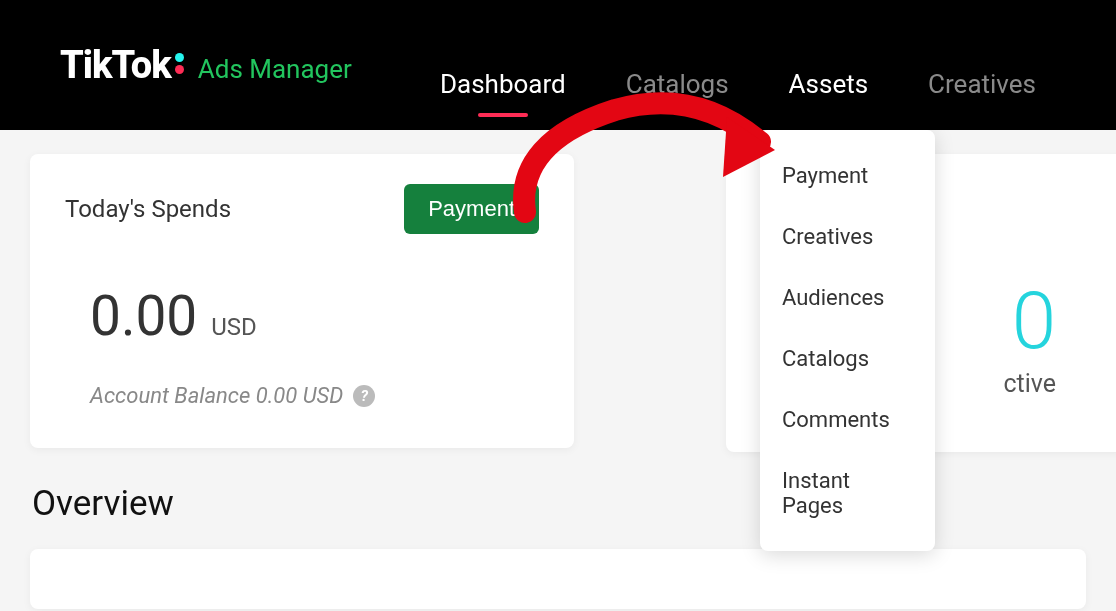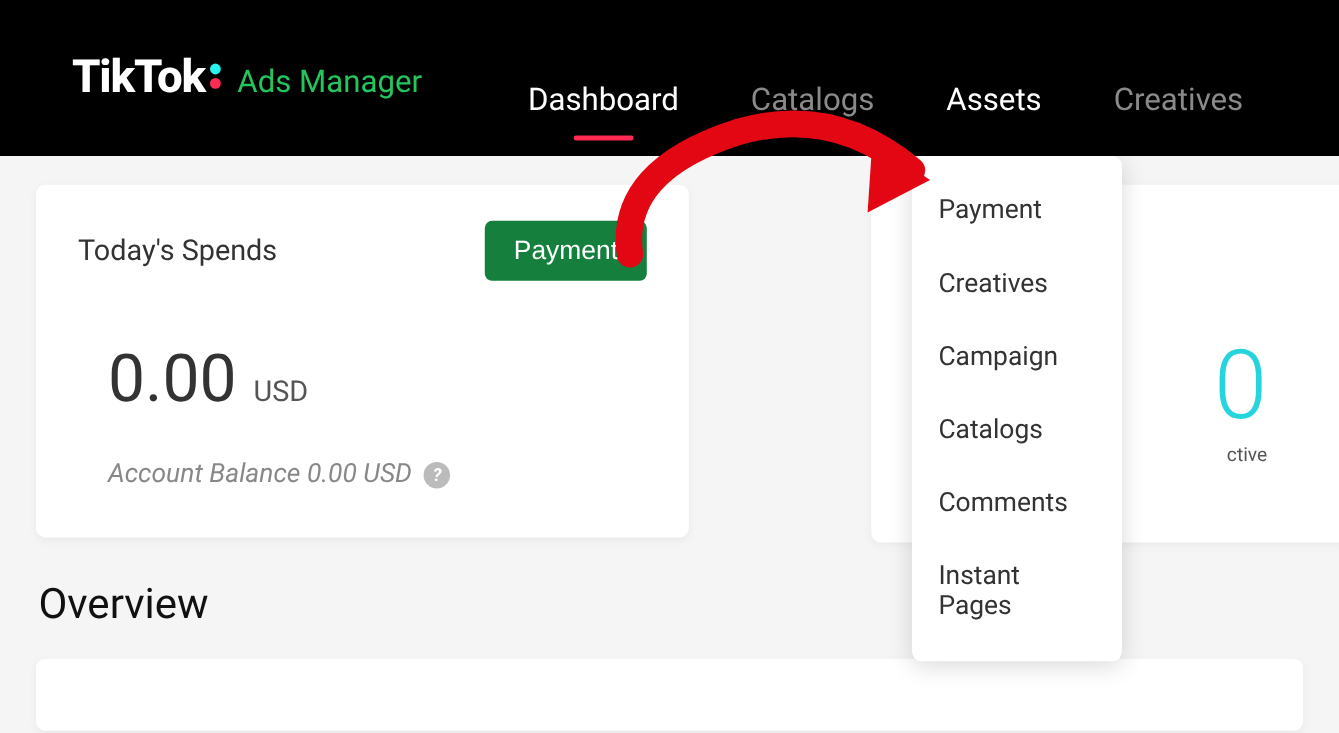--- a/index.html
+++ b/index.html
@@ -229,21 +229,21 @@
       top: 120px;
       font-size: 80px;
       font-weight: 300;
       color: #25D4DD;
     }
     
     .card-right-label {
       position: absolute;
       right: 70px;
       top: 215px;
-      font-size: 16px;
+      font-size: 25px;
       color: #555;
     }
     
     
     .dropdown {
       position: absolute;
       top: 130px;
       left: 760px;
       width: 175px;
       background: #fff;
@@ -315,21 +315,21 @@
   </div>
 
   <div class="overview-title">Overview</div>
   <div class="card-overview"></div>
 
 </div>
 
 <div class="dropdown">
   <div class="dropdown-item">Payment</div>
   <div class="dropdown-item">Creatives</div>
-  <div class="dropdown-item">Campaign</div>
+  <div class="dropdown-item">Audiences</div>
   <div class="dropdown-item">Catalogs</div>
   <div class="dropdown-item">Comments</div>
   <div class="dropdown-item">Instant Pages</div>
 </div>
 
 <div class="arrow-annotation">
   <svg width="300" height="170" viewBox="0 0 300 170">
     <path d="M 30 130 Q 20 60, 120 28 Q 200 5, 265 60" stroke="#E30613" stroke-width="22" fill="none" stroke-linecap="round"></path>
     <path d="M 232 35 L 280 68 L 228 95 Z" fill="#E30613"></path>
   </svg>

